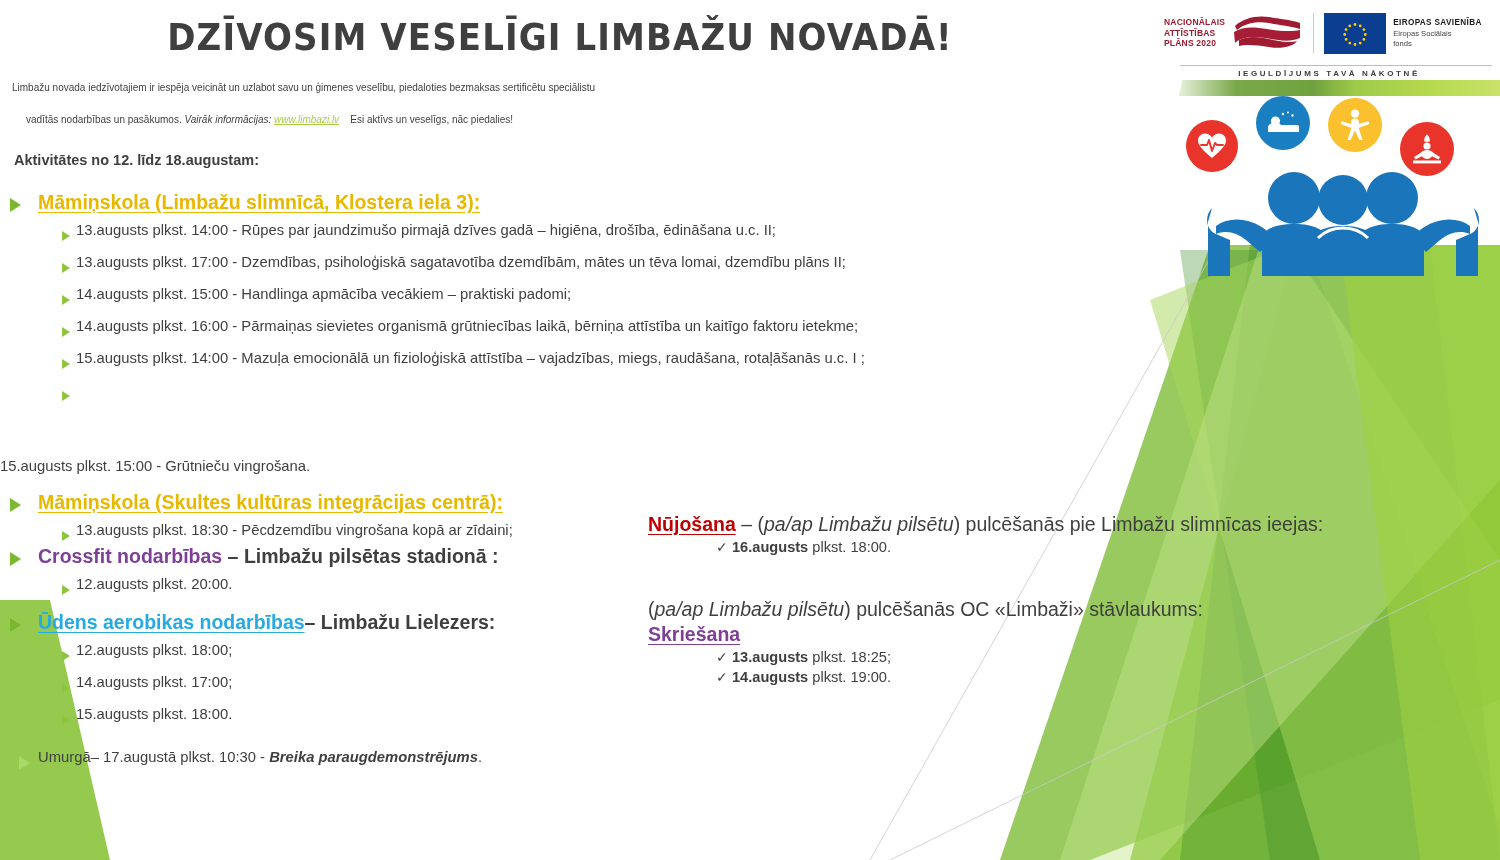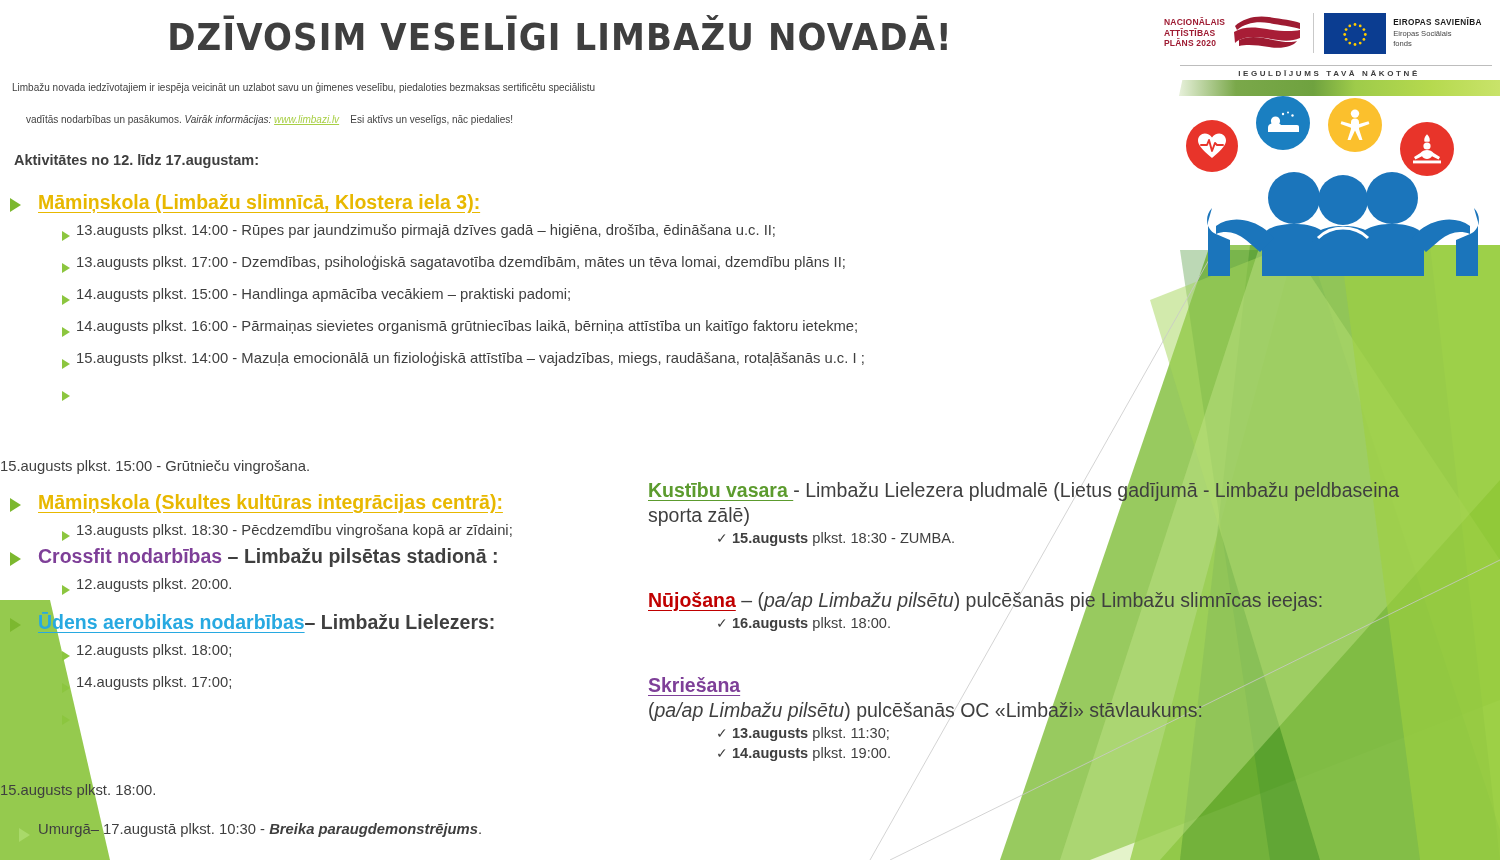--- a/index.html
+++ b/index.html
@@ -244,21 +244,21 @@
   </div>
 
   <div class="title">DZĪVOSIM VESELĪGI LIMBAŽU NOVADĀ!</div>
 
   <div class="intro">
     <p>Limbažu novada iedzīvotajiem ir iespēja veicināt un uzlabot savu un ģimenes veselību,  piedaloties  bezmaksas sertificētu speciālistu</p>
     <p class="ln2">
       <span>vadītās nodarbības un pasākumos. </span><span class="ital">Vairāk informācijas:</span>&nbsp;<a class="link" href="#">www.limbazi.lv</a>&nbsp;&nbsp;&nbsp;&nbsp;<span>Esi aktīvs un veselīgs, nāc piedalies!</span>
     </p>
   </div>
-  <div class="actdates">Aktivitātes no 12. līdz 17.augustam:</div>
+  <div class="actdates">Aktivitātes no 12. līdz 18.augustam:</div>
 
   <div class="col-left">
 
     <div class="l1">
       <span class="bul"><i class="arrow"></i></span>
       <span class="txt"><span class="h-yellow">Māmiņskola (Limbažu slimnīcā, Klostera iela 3):</span></span>
     </div>
     <div class="l2">
       <span class="bul"><i class="arrow sm"></i></span>
       <span class="txt">13.augusts plkst. 14:00 - Rūpes par jaundzimušo pirmajā dzīves gadā – higiēna, drošība, ēdināšana u.c. II;</span>
@@ -307,64 +307,56 @@
       <span class="txt"><span class="h-cyan">Ūdens aerobikas nodarbības</span><span class="dark">– Limbažu Lielezers:</span></span>
     </div>
     <div class="l2">
       <span class="bul"><i class="arrow sm"></i></span>
       <span class="txt">12.augusts  plkst. 18:00;</span>
     </div>
     <div class="l2">
       <span class="bul"><i class="arrow sm"></i></span>
       <span class="txt">14.augusts plkst. 17:00;</span>
     </div>
-    <div class="l2" style="margin-bottom:20px;flex-direction:column;">
+    <div class="l2" style="margin-bottom:20px;">
       <span class="bul"><i class="arrow sm"></i></span>
       <span class="txt">15.augusts  plkst. 18:00.</span>
     </div>
 
     <div class="l1" style="margin-top:6px;text-align:center;">
       <span class="bul"><i class="arrow faint"></i></span>
       <span class="umurga"><span>Umurgā– 17.augustā plkst. 10:30 - </span><span class="bold-ital">Breika paraugdemonstrējums</span><span>.</span></span>
     </div>
   </div>
 
   <div class="col-right">
 
-    <div class="rblock">
-      <div class="rhead">
-        <span class="h-green">Kustību vasara </span><span>- Limbažu Lielezera pludmalē (Lietus gadījumā - Limbažu peldbaseina sporta zālē)</span>
-      </div>
-      <div class="rsub">
-        <span class="chk">✓</span><b>15.augusts</b><span> plkst. 18:30 - ZUMBA.</span>
-      </div>
-    </div>
 
     <div class="sp2"></div>
 
     <div class="rblock">
       <div class="rhead">
         <span class="h-red">Nūjošana</span><span> – (</span><span class="ital">pa/ap Limbažu pilsētu</span><span>) pulcēšanās pie Limbažu slimnīcas ieejas:</span>
       </div>
       <div class="rsub">
         <span class="chk">✓</span><b>16.augusts</b><span>  plkst. 18:00.</span>
       </div>
     </div>
 
     <div class="sp2"></div>
 
     <div class="rblock">
       <div class="rhead">
+        <span>(</span><span class="ital">pa/ap Limbažu pilsētu</span><span>) pulcēšanās OC «Limbaži» stāvlaukums:</span>
+      </div>
+      <div class="rhead">
         <span class="h-purple-u">Skriešana</span>
       </div>
-      <div class="rhead">
-        <span>(</span><span class="ital">pa/ap Limbažu pilsētu</span><span>) pulcēšanās OC «Limbaži» stāvlaukums:</span>
-      </div>
       <div class="rsub">
-        <span class="chk">✓</span><b>13.augusts</b><span> plkst. 11:30;</span>
+        <span class="chk">✓</span><b>13.augusts</b><span> plkst. 18:25;</span>
       </div>
       <div class="rsub">
         <span class="chk">✓</span><b>14.augusts</b><span>  plkst. 19:00.</span>
       </div>
     </div>
 
   </div>
 
 </div>
 

